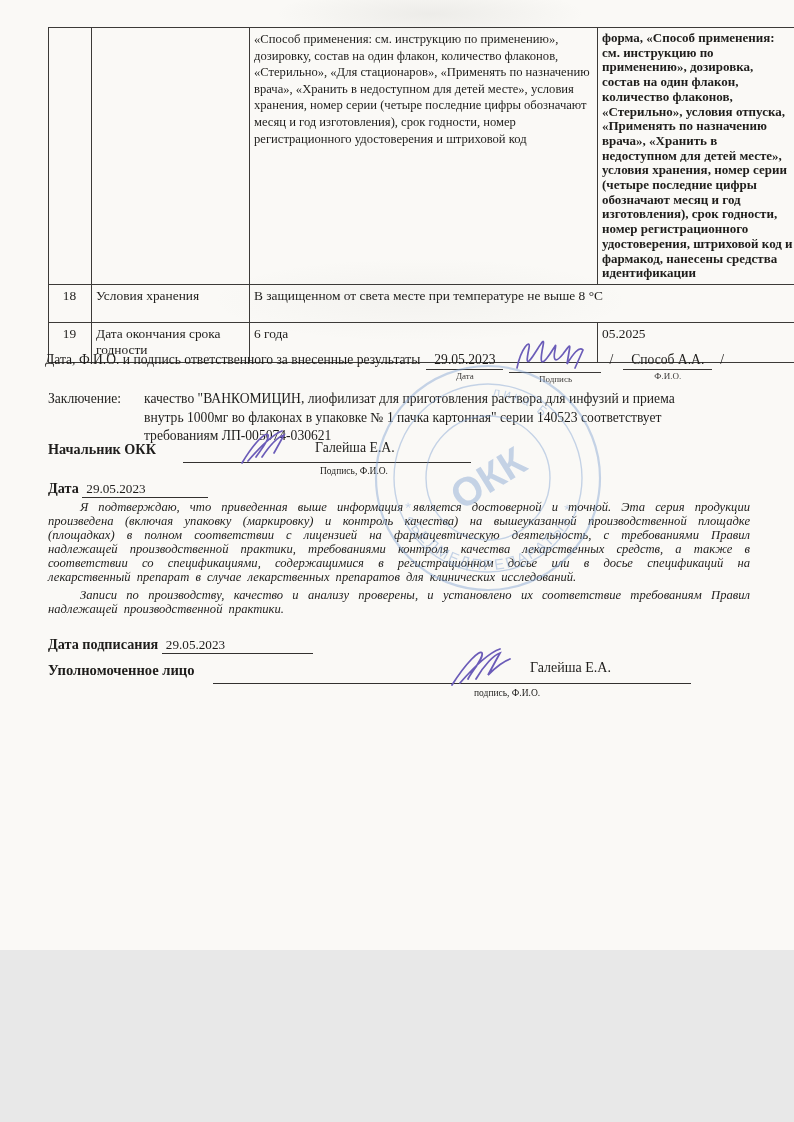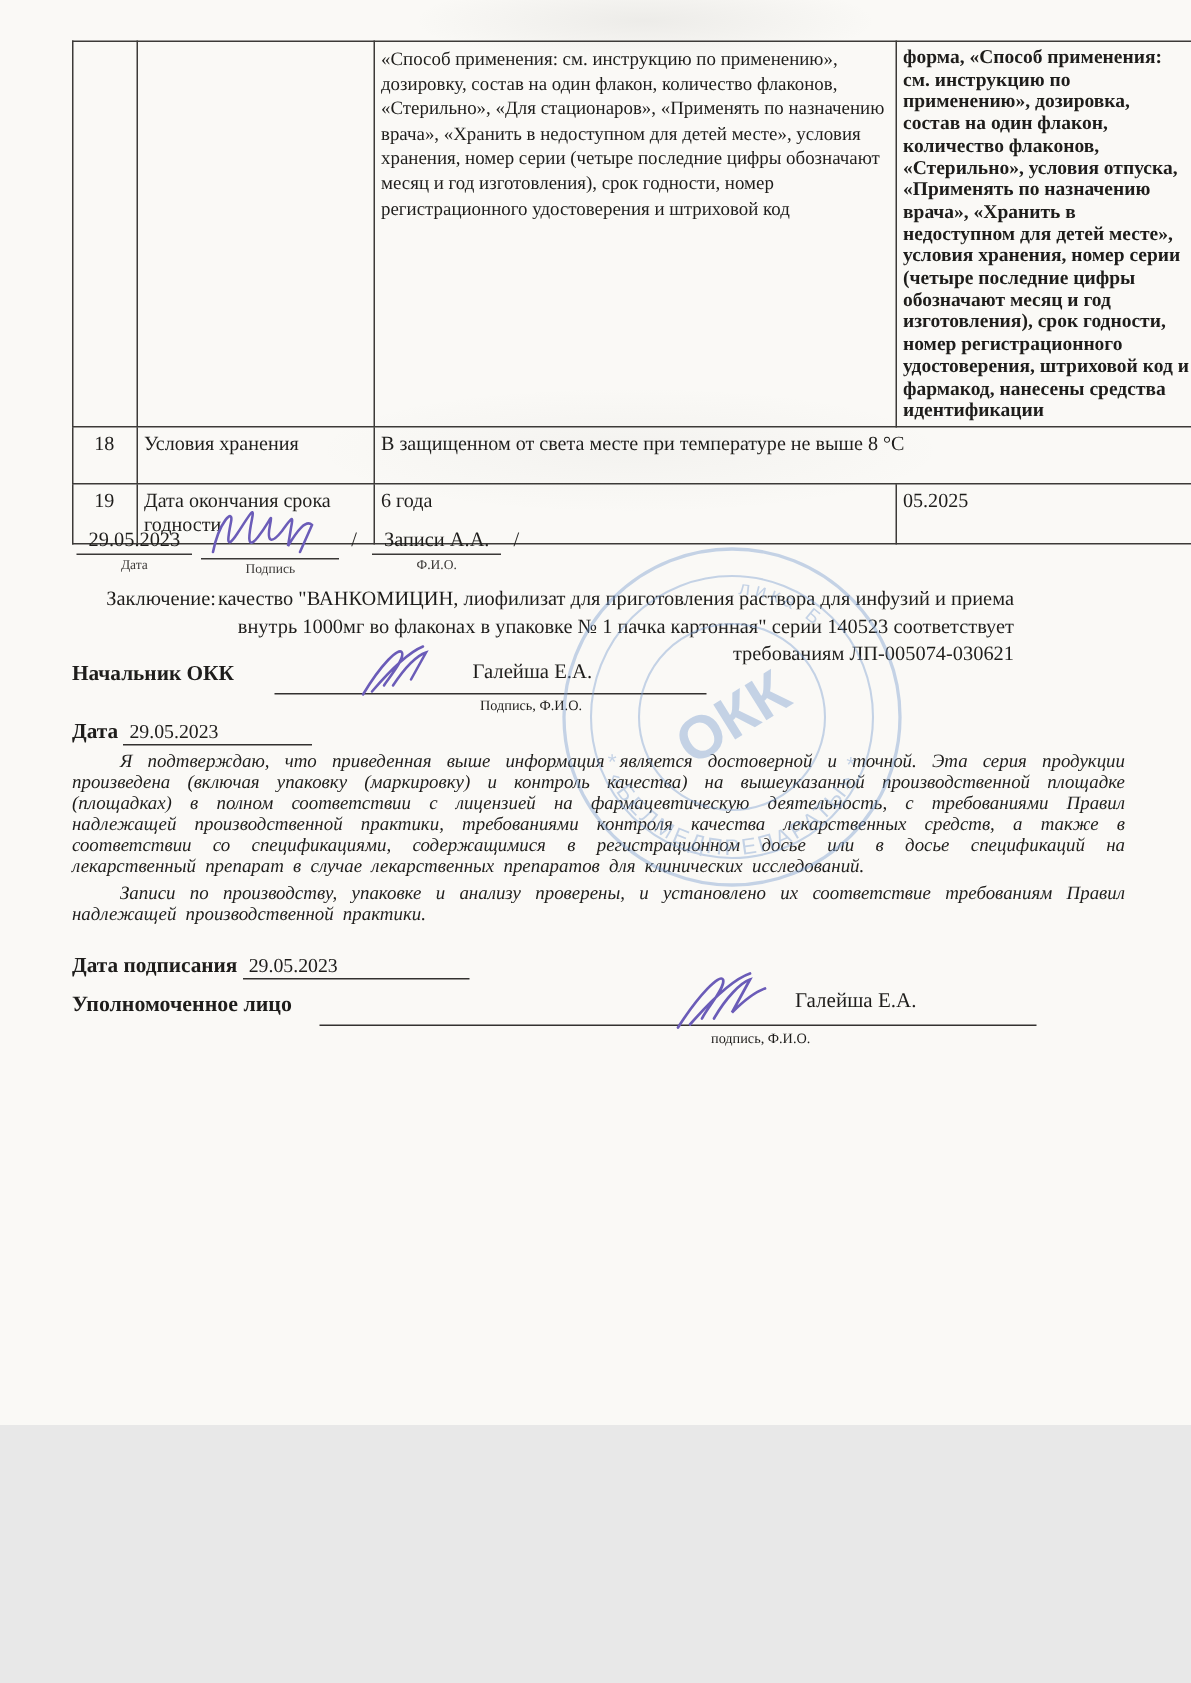--- a/index.html
+++ b/index.html
@@ -26,21 +26,21 @@
   .cell-value{font-size:13.4px;line-height:16px;}
   .rownum{font-size:13.4px;text-align:center;}
   
   .sigrow{position:absolute;left:45px;top:352px;width:726px;display:flex;align-items:flex-start;font-size:13.6px;}
   .field{display:inline-flex;flex-direction:column;align-items:center;margin-left:6px;}
   .fieldval{border-bottom:1.2px solid #3a3836;padding:0 8px 1px 8px;white-space:nowrap;}
   .cap{font-size:9px;color:#3c3a38;margin-top:1px;}
   .slash{margin:0 4px 0 8px;}
   .sig-underline{border-bottom:1.2px solid #3a3836;min-width:92px;height:20px;position:relative;}
   
-  .conclusion{position:absolute;left:48px;top:390px;display:flex;font-size:13.6px;line-height:18.5px;text-align:right;}
+  .conclusion{position:absolute;left:48px;top:390px;display:flex;font-size:13.6px;line-height:18.5px;}
   .conclusion .lbl{width:96px;flex:none;}
   
   .b{font-weight:bold;}
   .okk{position:absolute;left:48px;top:441px;font-size:14.2px;text-align:center;}
   .okk-line{position:absolute;left:183px;top:441px;width:288px;border-bottom:1.4px solid #33312f;height:21px;}
   .okk-name{position:absolute;left:315px;top:440px;font-size:13.8px;}
   .okk-cap{position:absolute;left:320px;top:466px;font-size:9.5px;}
   .dateline{position:absolute;left:48px;top:480px;font-size:14.2px;}
   .dateline .val{font-weight:normal;border-bottom:1.3px solid #33312f;padding:0 62px 1px 4px;font-size:13.2px;}
   .statement{position:absolute;left:48px;top:501px;width:702px;font-style:italic;font-size:12.6px;line-height:13.9px;text-align:justify;word-spacing:3px;}
@@ -79,35 +79,36 @@
     <tr style="height:40px;">
       <td class="rownum">19</td>
       <td class="cell-label">Дата окончания срока годности</td>
       <td class="cell-value">6 года</td>
       <td class="cell-value">05.2025</td>
     </tr>
   </tbody>
     </table>
 
   <div class="sigrow">
+    <span>Дата, Ф.И.О. и подпись ответственного за внесенные результаты</span>
     <span class="field">
       <span class="fieldval">29.05.2023</span>
       <span class="cap">Дата</span>
     </span>
     <span class="field">
       <span class="sig-underline">
         <svg class="sig-svg" style="left:2px;top:-18px;" width="86" height="42" viewBox="0 0 86 42">
           <path d="M6 34 C10 14 20 4 18 14 C16 24 14 34 22 22 C30 10 34 2 32 12 C30 22 28 34 36 24 C44 14 46 6 44 16 C42 26 44 30 52 20 C58 12 60 8 58 18 L56 30 C62 20 68 12 72 16 L64 34" fill="none" stroke="#6b5cb8" stroke-width="1.7" stroke-linecap="round"></path>
         </svg>
       </span>
       <span class="cap">Подпись</span>
     </span>
     <span class="slash">/</span>
     <span class="field">
-      <span class="fieldval">Записи А.А.</span>
+      <span class="fieldval">Способ А.А.</span>
       <span class="cap">Ф.И.О.</span>
     </span>
     <span class="slash">/</span>
   </div>
 
   <div class="conclusion">
     <span class="lbl">Заключение:</span>
     <span style="width:532px;">качество "ВАНКОМИЦИН, лиофилизат для приготовления раствора для инфузий и приема внутрь 1000мг во флаконах в упаковке № 1 пачка картонная" серии 140523 соответствует требованиям ЛП-005074-030621</span>
   </div>
 
@@ -119,21 +120,21 @@
   <div class="okk-name">Галейша Е.А.</div>
   <div class="okk-cap">Подпись, Ф.И.О.</div>
 
   <div class="dateline b">
     <span>Дата</span>
     <span class="val">29.05.2023</span>
   </div>
 
   <div class="statement">
     <p>Я подтверждаю, что приведенная выше информация является достоверной и точной. Эта серия продукции произведена (включая упаковку (маркировку) и контроль качества) на вышеуказанной производственной площадке (площадках) в полном соответствии с лицензией на фармацевтическую деятельность, с требованиями Правил надлежащей производственной практики, требованиями контроля качества лекарственных средств, а также в соответствии со спецификациями, содержащимися в регистрационном досье или в досье спецификаций на лекарственный препарат в случае лекарственных препаратов для клинических исследований.</p>
-    <p>Записи по производству, упаковке и анализу проверены, и установлено их соответствие требованиям Правил надлежащей производственной практики.</p>
+    <p>Записи по производству, качество и анализу проверены, и установлено их соответствие требованиям Правил надлежащей производственной практики.</p>
   </div>
 
   <div class="signing-date b">
     <span>Дата подписания</span>
     <span class="val">29.05.2023</span>
   </div>
 
   <div class="auth b">Уполномоченное лицо</div>
   <div class="auth-line"></div>
   <svg class="sig-svg" style="left:448px;top:645px;" width="70" height="44" viewBox="0 0 70 44">

